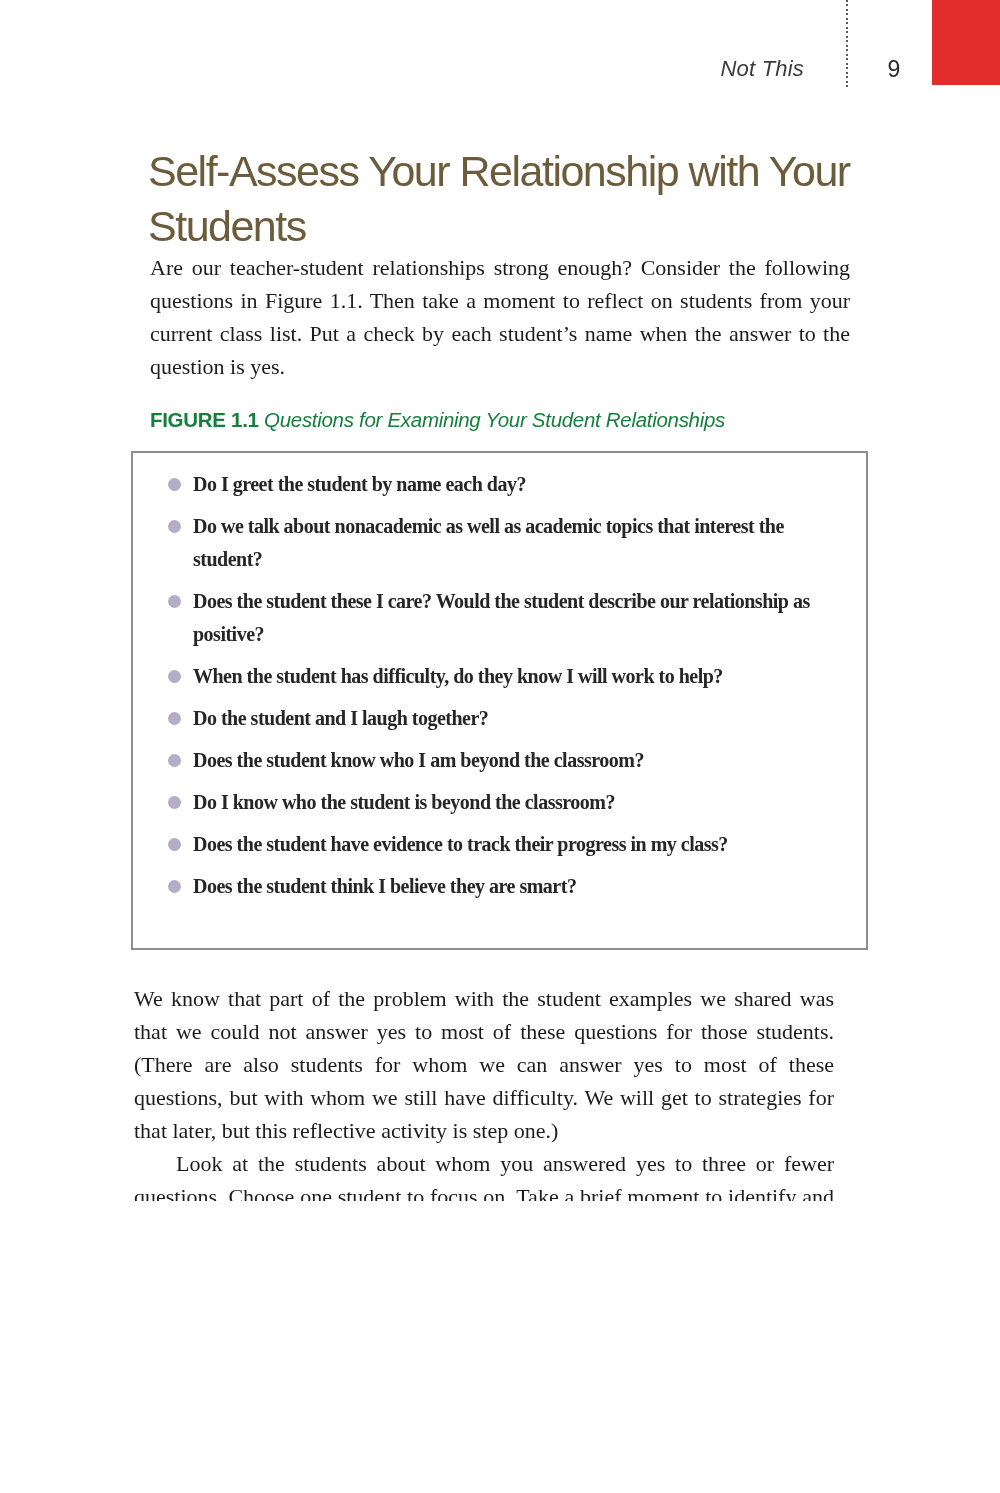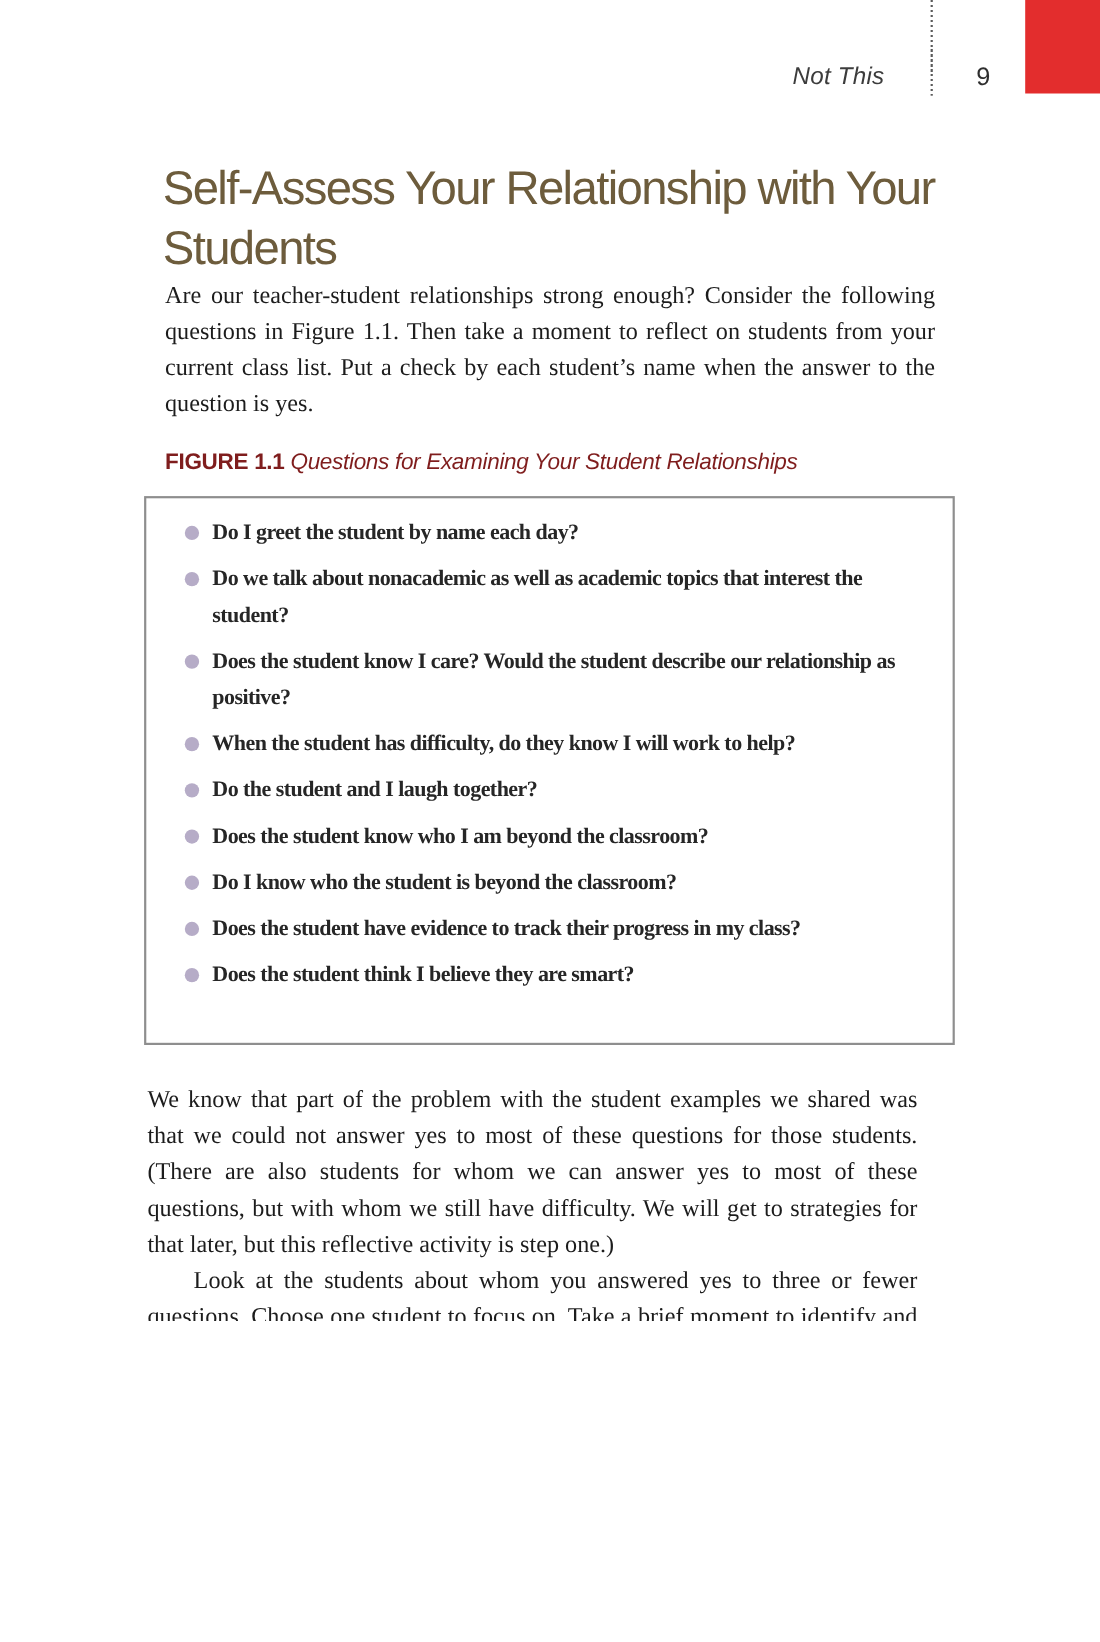--- a/index.html
+++ b/index.html
@@ -79,21 +79,21 @@
   }
   .indent-par { text-indent: 42px; }
 
   
   .fig-caption {
     position: absolute;
     left: 150px; top: 408px;
     width: 710px;
     margin: 0;
     font-size: 20.5px;
-    color: #7f1d1d;
+    color: #15803d;
     letter-spacing: -0.3px;
   }
   .fig-caption .fig-label { font-weight: 700; }
   .fig-caption .fig-title { font-style: italic; font-weight: 500; }
 
   
   .fig-box {
     position: absolute;
     left: 131px; top: 451px;
     width: 737px; height: 499px;
@@ -151,21 +151,21 @@
       <li>
         <span class="bullet"></span>
         <span>Do I greet the student by name each day?</span>
       </li>
       <li>
         <span class="bullet"></span>
         <span>Do we talk about nonacademic as well as academic topics that interest the student?</span>
       </li>
       <li>
         <span class="bullet"></span>
-        <span>Does the student know I care? Would the student describe our relationship as positive?</span>
+        <span>Does the student these I care? Would the student describe our relationship as positive?</span>
       </li>
       <li>
         <span class="bullet"></span>
         <span>When the student has difficulty, do they know I will work to help?</span>
       </li>
       <li>
         <span class="bullet"></span>
         <span>Do the student and I laugh together?</span>
       </li>
       <li>

